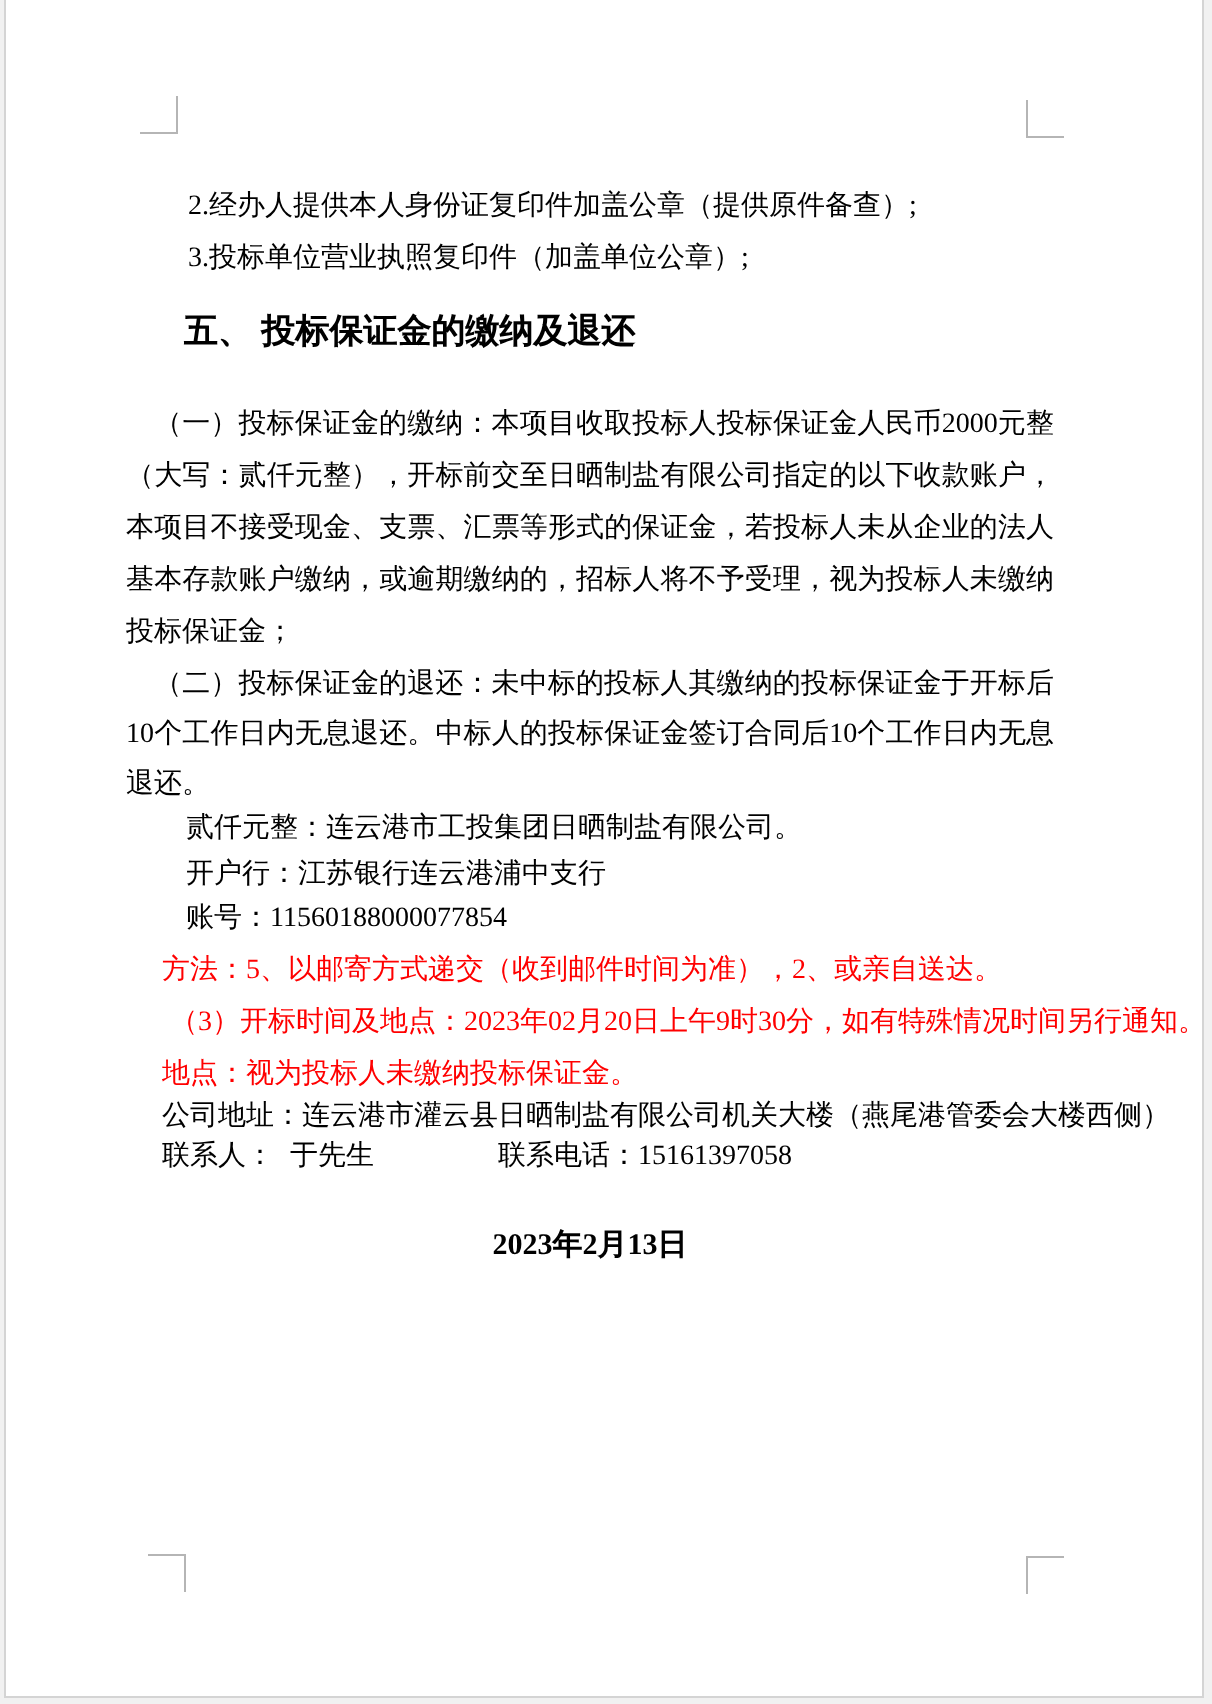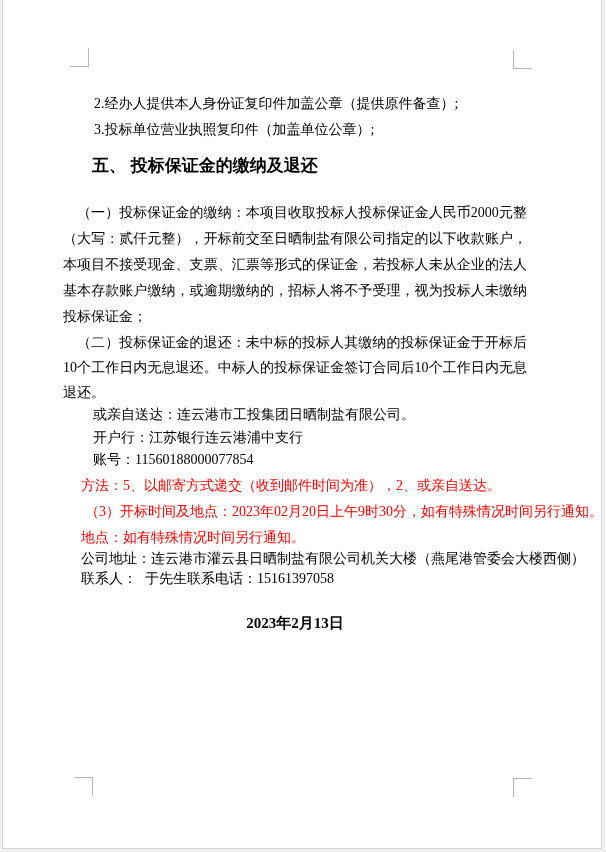--- a/index.html
+++ b/index.html
@@ -34,21 +34,21 @@
   .hd .num-serif{font-family:"Liberation Serif", serif;font-weight:600;}
   .red{color:#ff0000;}
   .ind18{padding-left:18px;}
   .ind22{padding-left:22px;}
   .ind30{padding-left:30px;}
   .ind31{padding-left:31px;}
   .center{text-align:center;white-space:nowrap;}
   .company{font-family:"Liberation Sans", sans-serif;font-weight:bold;font-size:17px;line-height:24px;}
   .date{font-size:15px;line-height:20px;font-weight:600;}
   .contact-name{margin-left:8px;}
-  .contact-phone-label{}
+  .contact-phone-label{margin-left:62px;}
 
   .mt78{margin-top:78px;} .mt6{margin-top:6px;} .mt14{margin-top:14px;}
   .mt22{margin-top:22px;} .mt0{margin-top:0;} .mt3{margin-top:3px;}
   .mt2{margin-top:2px;} .mt10{margin-top:10px;} .mt20{margin-top:20px;}
   .mt1{margin-top:1px;} .mt18{margin-top:18px;} .mt24{margin-top:24px;}
 </style>
 </head>
 <body>
 
 <div class="page"></div>
@@ -61,28 +61,28 @@
 <div class="content">
 
   <p class="ln ind31 mt78">2.经办人提供本人身份证复印件加盖公章（提供原件备查）;</p>
   <p class="ln ind31 mt6">3.投标单位营业执照复印件（加盖单位公章）;</p>
 
   <p class="hd mt14"><span class="num-serif">五、</span><span> 投标保证金的缴纳及退还</span></p>
 
   <p class="para mt22">（一）投标保证金的缴纳：本项目收取投标人投标保证金人民币2000元整（大写：贰仟元整），开标前交至日晒制盐有限公司指定的以下收款账户，本项目不接受现金、支票、汇票等形式的保证金，若投标人未从企业的法人基本存款账户缴纳，或逾期缴纳的，招标人将不予受理，视为投标人未缴纳投标保证金；</p>
   <p class="para para2 mt0">（二）投标保证金的退还：未中标的投标人其缴纳的投标保证金于开标后10个工作日内无息退还。中标人的投标保证金签订合同后10个工作日内无息退还。</p>
 
-  <p class="ln ind30 mt0">或亲自送达：连云港市工投集团日晒制盐有限公司。</p>
+  <p class="ln ind30 mt0">贰仟元整：连云港市工投集团日晒制盐有限公司。</p>
   <p class="ln ind30 mt3">开户行：江苏银行连云港浦中支行</p>
   <p class="ln ind30 mt2">账号：11560188000077854</p>
 
 
   <p class="ln red ind18 mt6">方法：5、以邮寄方式递交（收到邮件时间为准），2、或亲自送达。</p>
   <p class="ln red ind22 mt6">（3）开标时间及地点：2023年02月20日上午9时30分，如有特殊情况时间另行通知。</p>
-  <p class="ln red ind18 mt6">地点：如有特殊情况时间另行通知。</p>
+  <p class="ln red ind18 mt6">地点：视为投标人未缴纳投标保证金。</p>
 
   <p class="ln ind18 mt1">公司地址：连云港市灌云县日晒制盐有限公司机关大楼（燕尾港管委会大楼西侧）</p>
 
   <p class="ln ind18 mt0"><span>联系人：</span><span class="contact-name">于先生</span><span class="contact-phone-label">联系电话：</span><span>15161397058</span></p>
 
   <p class="date center mt24">2023年2月13日</p>
 
 </div>
 
 </body></html>

